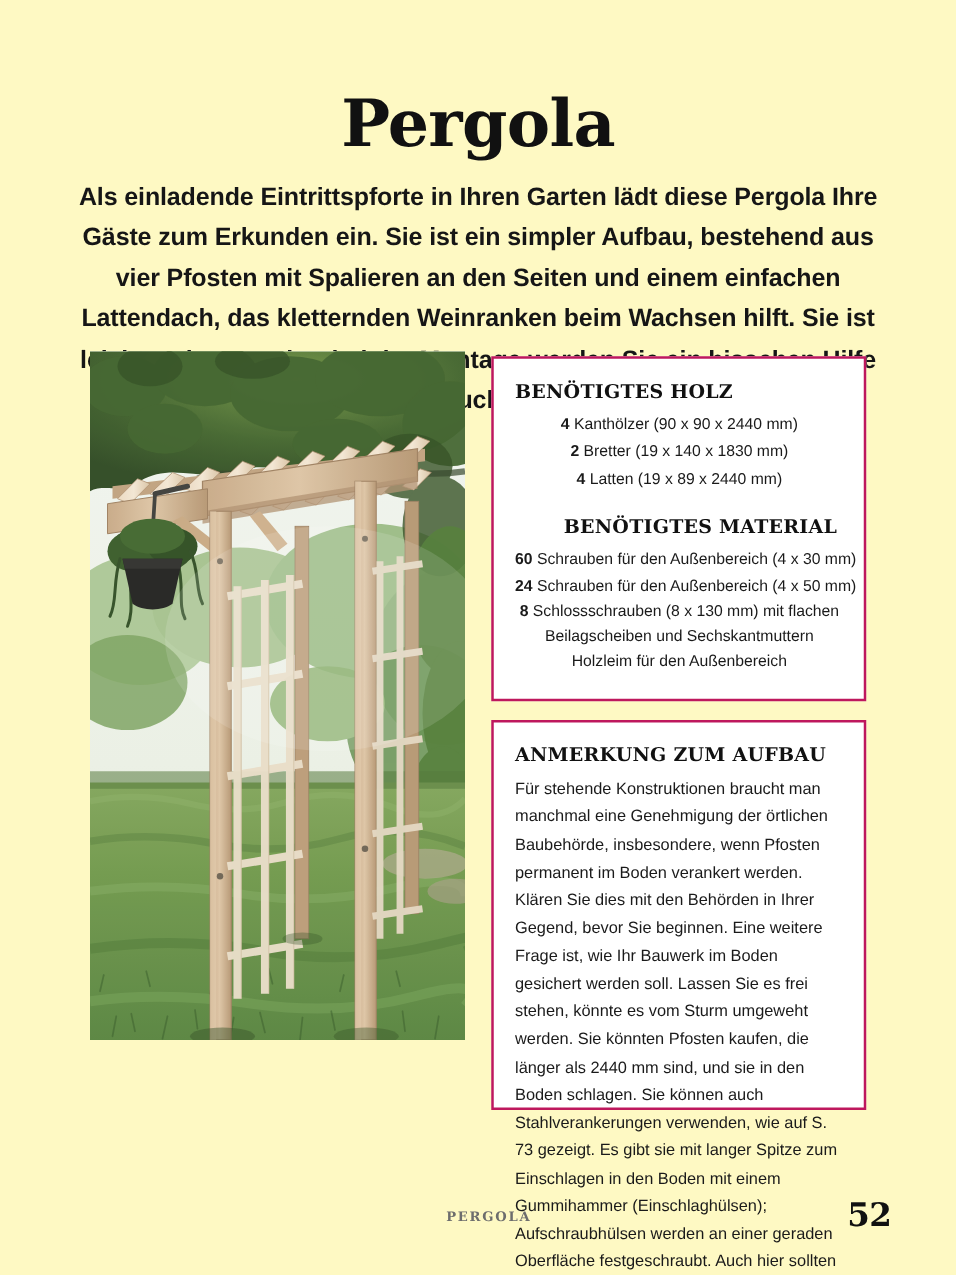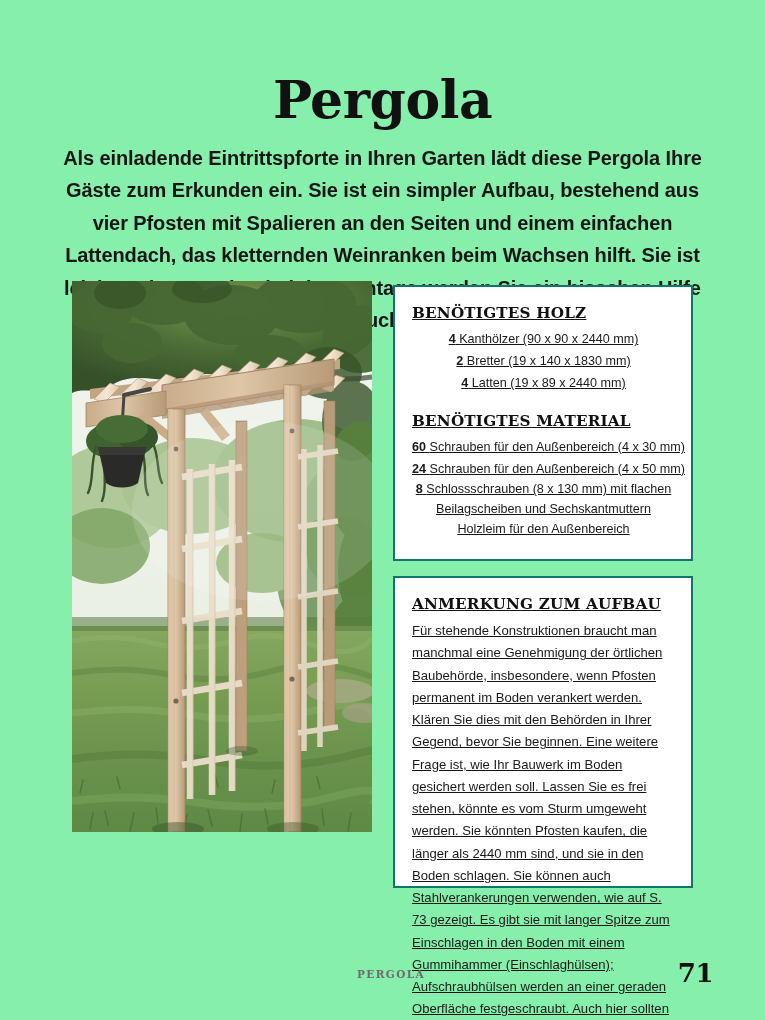--- a/index.html
+++ b/index.html
@@ -12,21 +12,21 @@
     height: 1020px;
     position: relative;
     font-family: "Liberation Sans", sans-serif;
     color: #141414;
     overflow: hidden;
   }
 
   .page {
     position: absolute;
     inset: 0;
-    background: #86efac;
+    background: #fef9c3;
   }
 
   
   .title {
     position: absolute;
     left: 0;
     top: 38px;
     width: 765px;
     text-align: center;
     font-family: "DejaVu Serif", serif;
@@ -59,24 +59,23 @@
     width: 300px;
     height: 551px;
     overflow: hidden;
     background: #cfe3bf;
   }
   .photo svg { display: block; }
 
   
   .box {
     position: absolute;
-    border: 2px solid #0f766e;
+    border: 2px solid #be185d;
     background: #ffffff;
     box-sizing: border-box;
-    text-decoration: underline;
   }
   .box-materials {
     left: 393px;
     top: 285px;
     width: 300px;
     height: 276px;
   }
   .box-note {
     left: 393px;
     top: 576px;
@@ -92,20 +91,21 @@
     font-family: "DejaVu Serif", serif;
     font-weight: 700;
     font-size: 15.2px;
     letter-spacing: 0.2px;
     color: #111111;
     margin: 0 0 7px 0;
     line-height: 1.2;
   }
   .box-heading.second {
     margin-top: 17px;
+    margin-left: 39px;
   }
 
   .spec-list {
     list-style: none;
     margin: 0;
     padding: 0;
     text-align: center;
   }
   .spec-list li {
     font-size: 12.6px;
@@ -398,15 +398,15 @@
   </div>
 
   <div class="box box-note">
     <div class="box-inner">
       <h2 class="box-heading">ANMERKUNG ZUM AUFBAU</h2>
       <p class="note-body">Für stehende Konstruktionen braucht man manchmal eine Genehmigung der örtlichen Baubehörde, insbesondere, wenn Pfosten permanent im Boden verankert werden. Klären Sie dies mit den Behörden in Ihrer Gegend, bevor Sie beginnen. Eine weitere Frage ist, wie Ihr Bauwerk im Boden gesichert werden soll. Lassen Sie es frei stehen, könnte es vom Sturm umgeweht werden. Sie könnten Pfosten kaufen, die länger als 2440 mm sind, und sie in den Boden schlagen. Sie können auch Stahlverankerungen verwenden, wie auf S. 73 gezeigt. Es gibt sie mit langer Spitze zum Einschlagen in den Boden mit einem Gummihammer (Einschlaghülsen); Aufschraubhülsen werden an einer geraden Oberfläche festgeschraubt. Auch hier sollten Sie sich unbedingt an die örtlichen Baubehörden wenden und sich beraten lassen.</p>
     </div>
   </div>
 
   <div class="footer-label">PERGOLA</div>
-  <div class="page-number">71</div>
+  <div class="page-number">52</div>
 
 </div>
 
 </body></html>

